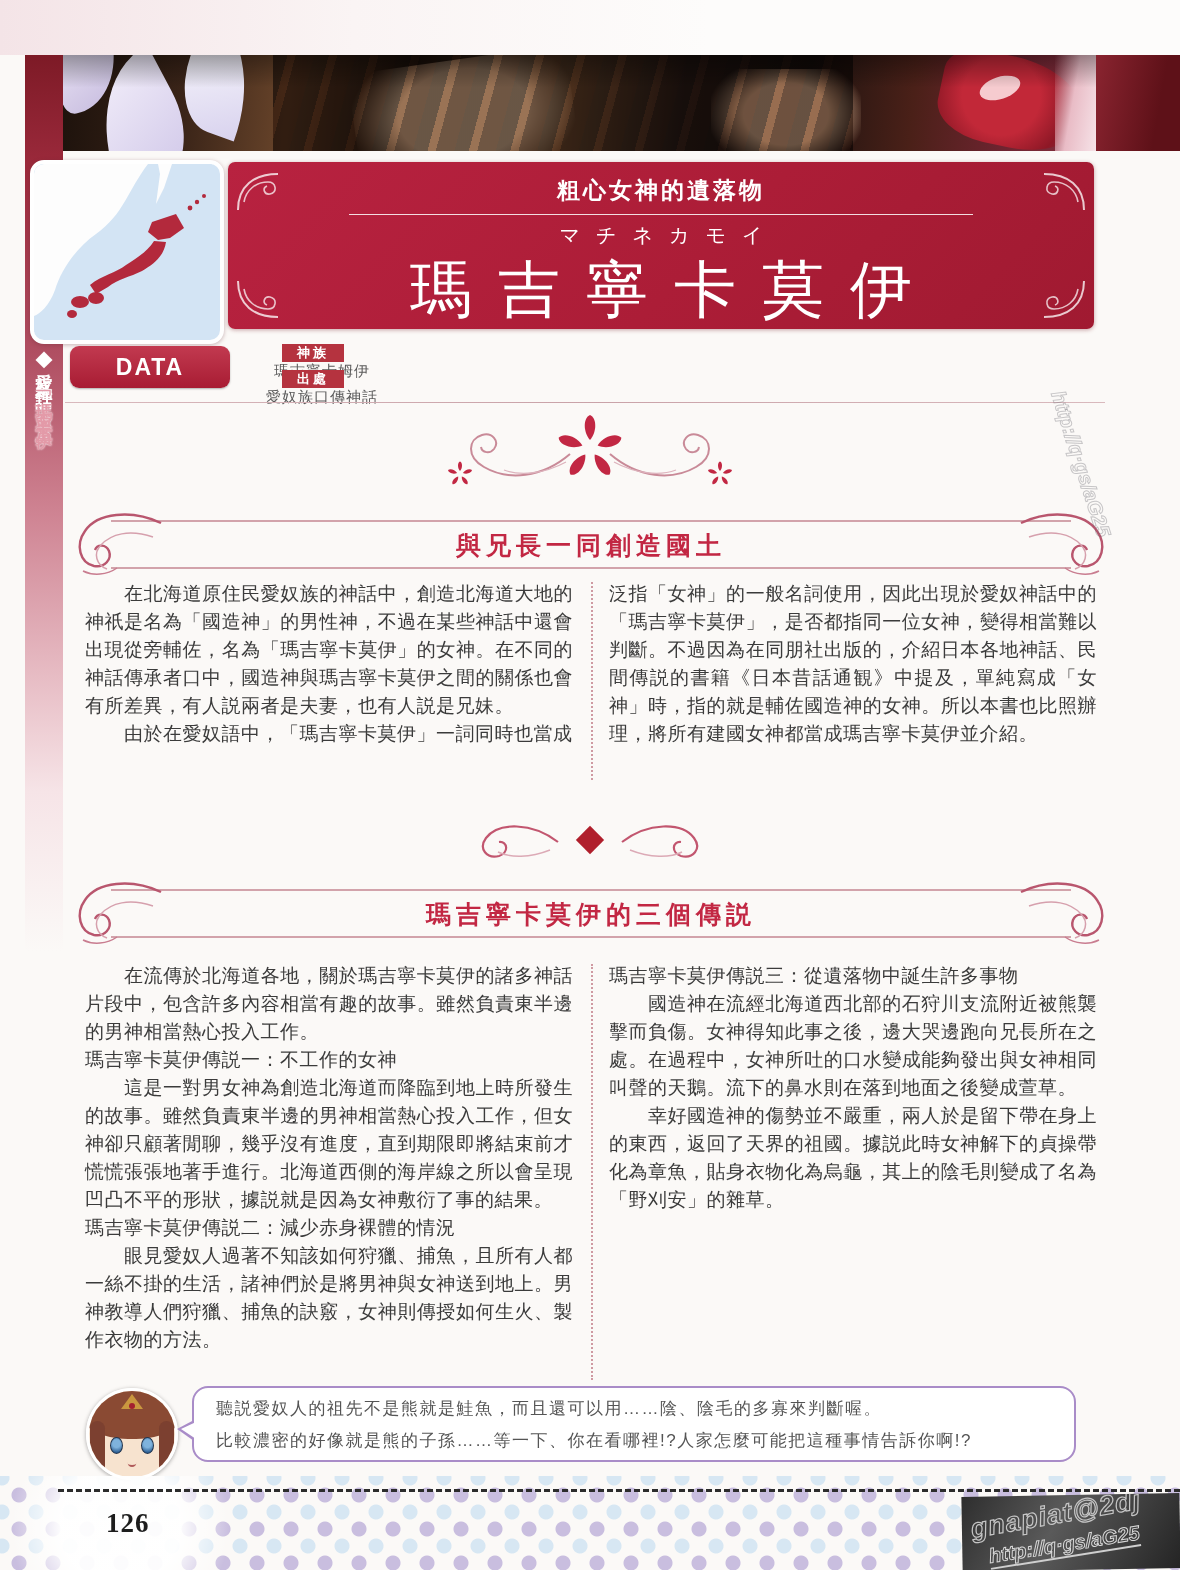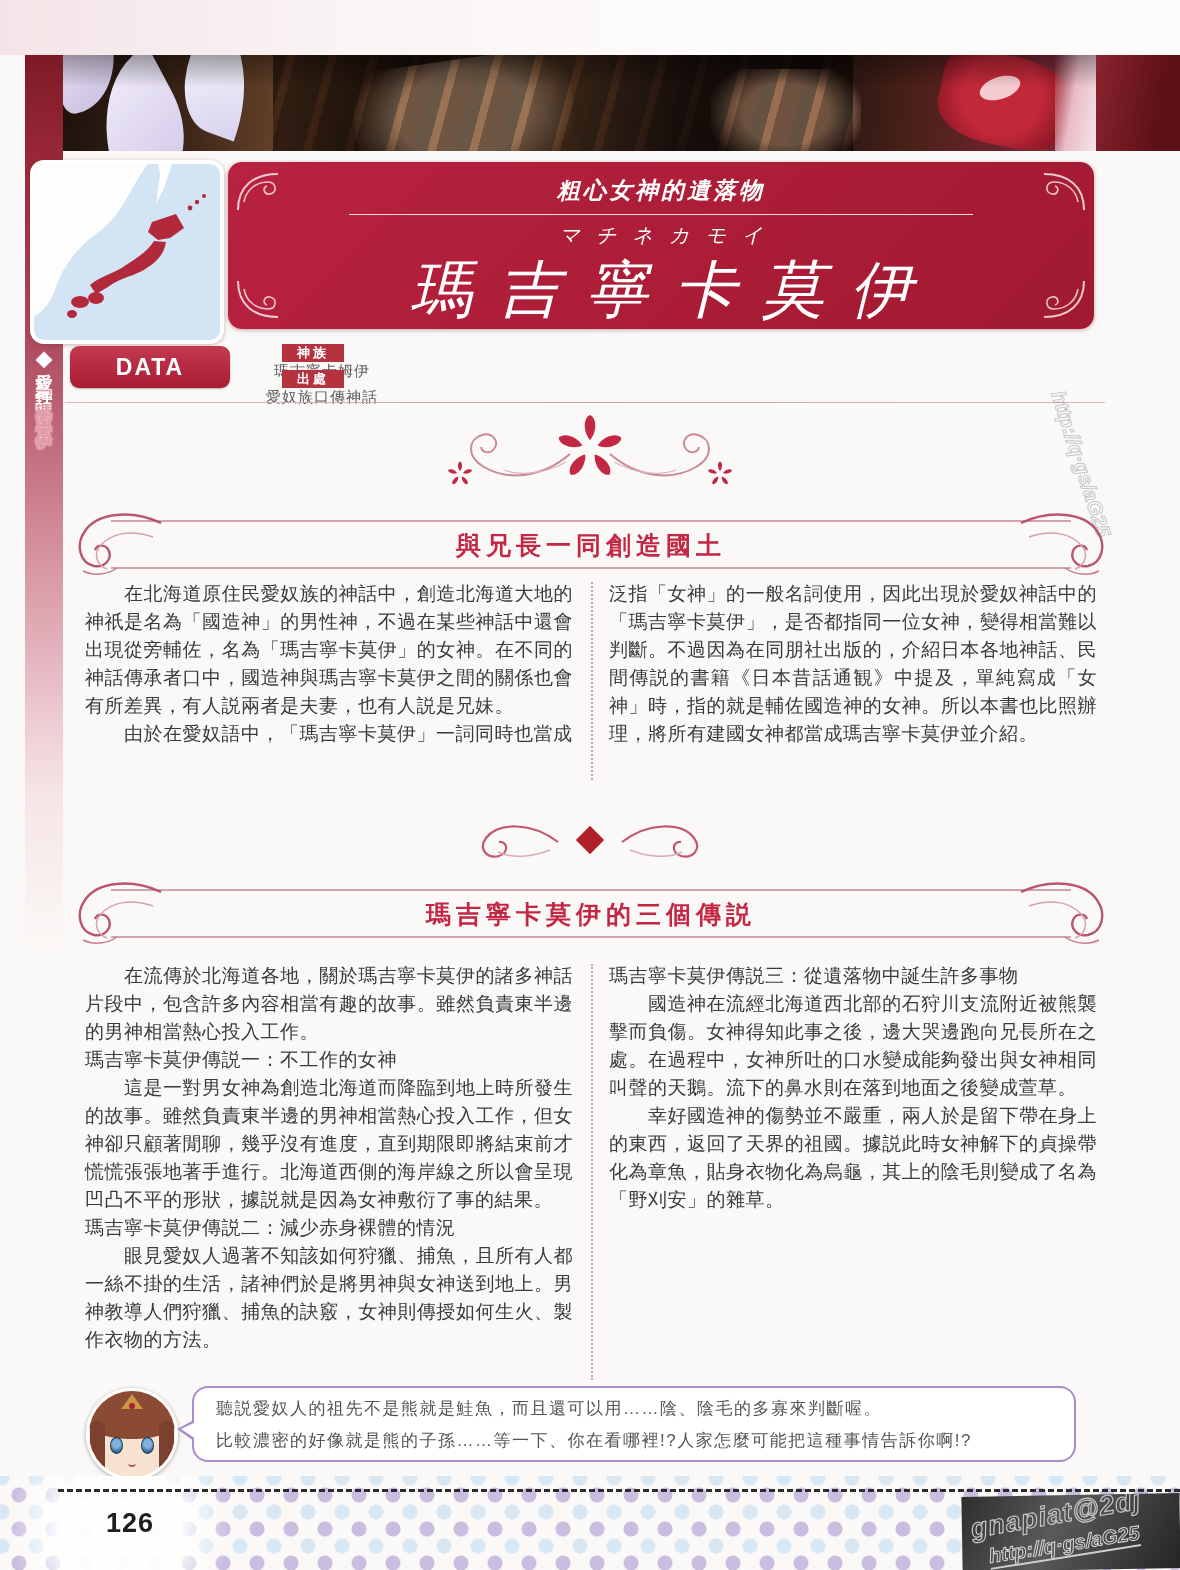--- a/index.html
+++ b/index.html
@@ -53,21 +53,21 @@
 
   
   .map-box { position:absolute; left:30px; top:160px; width:186px; height:176px;
          border-radius:14px; background:#d3e4f4; border:4px solid #ffffff;
          box-shadow:0 1px 4px rgba(100,40,50,.35); overflow:hidden; }
   .map-box svg { display:block; }
 
   
   .banner { position:absolute; left:228px; top:162px; width:866px; height:167px;
          background:linear-gradient(135deg,#b82240 0%,#ac1d37 55%,#a01a31 100%);
-         border-radius:14px; box-shadow:0 1px 4px rgba(120,30,40,.4); color:#fff;font-style:italic; }
+         border-radius:7px; box-shadow:0 1px 4px rgba(120,30,40,.4); color:#fff; }
   .banner .subtitle { position:absolute; top:13px; width:100%; text-align:center;
          font-size:23px; font-weight:bold; letter-spacing:3px; }
   .banner .rule { position:absolute; top:52px; left:14%; width:72%; height:1px; background:rgba(255,255,255,.85); }
   .banner .kana { position:absolute; top:60px; width:100%; text-align:center;
          font-size:20px; letter-spacing:16px; text-indent:16px; }
   .banner .main-title { position:absolute; top:86px; width:100%; text-align:center;
          font-family:"Liberation Serif",serif; font-size:62px; letter-spacing:26px;
          text-indent:26px; white-space:nowrap; }
   .banner svg.curl { position:absolute; opacity:.9; }
   .curl.tl { left:6px;  top:6px; }
@@ -153,21 +153,21 @@
   .dots { position:absolute; left:0; top:1476px; width:1180px; height:94px;
          background-image:
            radial-gradient(circle at 120px 50px, rgba(255,255,255,.95) 0 60px, rgba(255,255,255,0) 110px),
            radial-gradient(#c9bedf 7px, transparent 8px),
            radial-gradient(#d7e7f3 7px, transparent 8px);
          background-size:auto,34px 34px,34px 34px;
          background-position:0 0,2px 2px,19px 19px; }
   .dash-line { position:absolute; left:58px; top:1489px; width:1122px; height:0;
          border-top:3px dashed #2c2c2c; }
   .page-num { position:absolute; left:106px; top:1508px; font-size:27px; font-weight:bold;
-         color:#1d1d1d; letter-spacing:1px; }
+         color:#1d1d1d; letter-spacing:1px;font-family:Liberation Serif, serif; }
   .wm-box { position:absolute; left:962px; top:1495px; width:218px; height:75px;
          background:linear-gradient(120deg,#2e2e2e,#5a5a5a 42%,#242424);
          transform:rotate(-1deg); overflow:hidden; }
   .wm1 { position:absolute; left:8px; top:4px; font-size:27px; font-weight:bold; font-style:italic;
          color:rgba(70,70,70,.25); -webkit-text-stroke:1.2px #c6c6c6; transform:rotate(-9deg);
          letter-spacing:1px; white-space:nowrap; }
   .wm2 { position:absolute; left:26px; top:38px; font-size:20px; font-weight:bold; font-style:italic;
          color:rgba(70,70,70,.25); -webkit-text-stroke:1px #d8d8d8; transform:rotate(-8deg);
          border-bottom:2px solid #cfcfcf; white-space:nowrap; }
   .ghost-wm { position:absolute; left:1068px; top:388px; font-size:20px; font-weight:bold;

